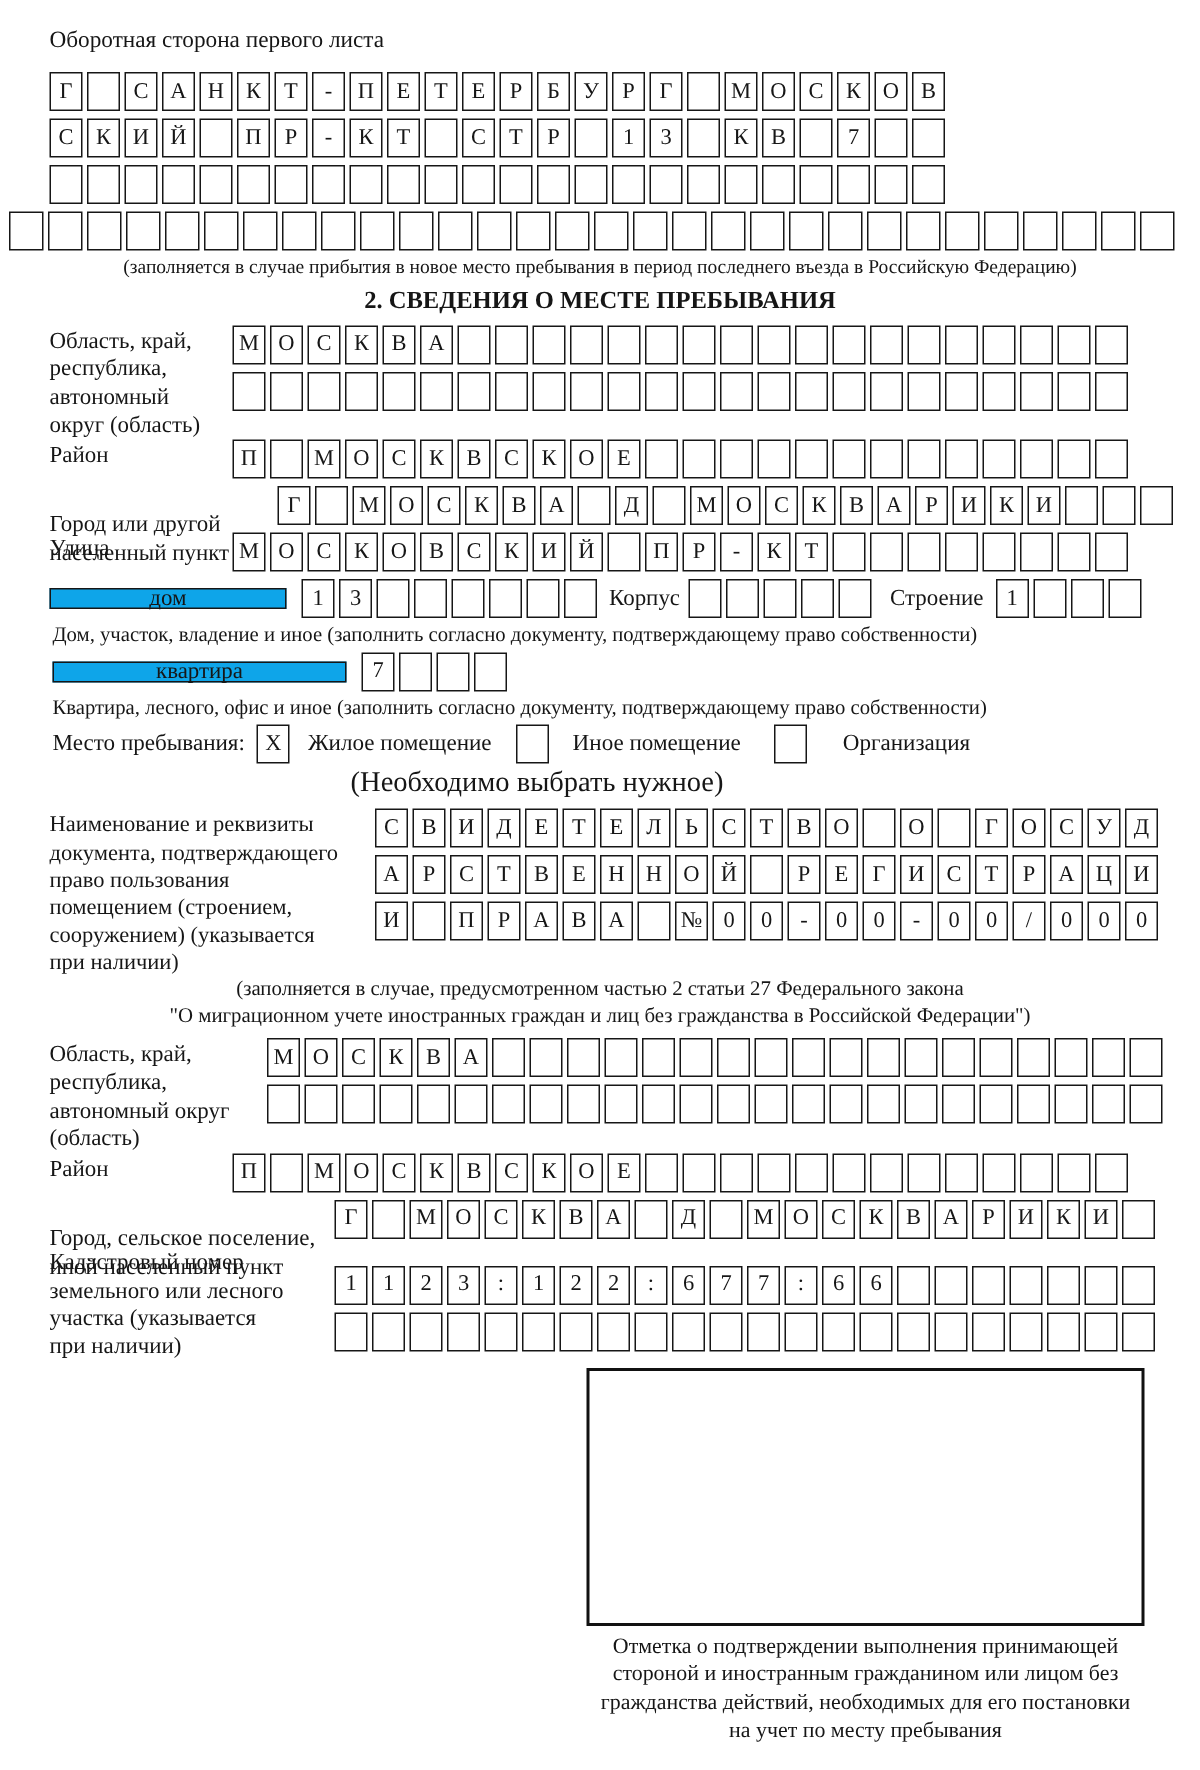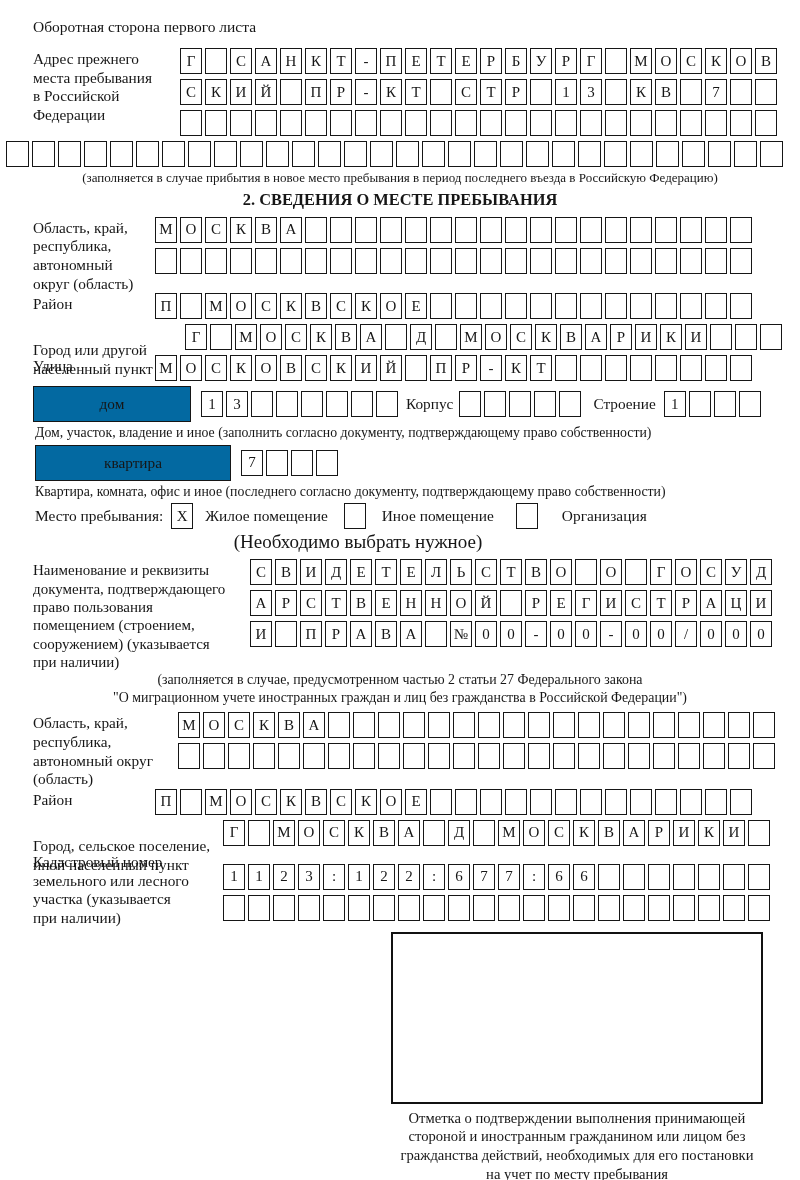--- a/index.html
+++ b/index.html
@@ -42,23 +42,23 @@
     font-weight: bold; font-size: 16.4px; text-align: center;
     width: 788px; margin: 2px 0 7px -27px;
   }
 
   .relsec { position: relative; }
   .abslabel { position: absolute; left: 0; top: 0; margin-top: 15px; }
   .pl152 { padding-left: 152px; } .pl190 { padding-left: 190px; }
 
   .inline-row { display: flex; align-items: center; margin-bottom: 3px; }
   .widebox {
-    border: 1.6px solid #161616; height: 36px;
+    border: 1.6px solid #161616; height: 14px;
     display: flex; align-items: center; justify-content: center;
-    font-size: 15.3px; flex: 0 0 auto; background: #0369a1;
+    font-size: 15.3px; flex: 0 0 auto; background: #0ea5e9;
   }
   .dom-w { width: 158px; margin-right: 10px; }
   .kv-w { width: 196px; margin-left: 2px; margin-right: 10px; }
   .ilabel { font-size: 15.3px; white-space: nowrap; }
   .boxgroup { display: flex; gap: 3px; }
 
   .mesto-row { display: flex; align-items: center; margin: 3px 0 2px 2px; font-size: 15.4px; }
   .note-c { font-size: 19px; text-align: center; width: 650px; margin: 0 0 6px 0; }
 
   .subtitle { font-size: 13.9px; text-align: center; width: 788px; margin: 0 0 5px -27px; white-space: pre-line; line-height: 1.3; }
@@ -73,24 +73,20 @@
   } .mt2 { margin-top: 2px; }
 </style>
 </head>
 <body>
 
 <div class="page">
 
   <div class="backside">Оборотная сторона первого листа</div>
 
   <div class="sec">
-    <div class="label w147">Адрес прежнего
-места пребывания
-в Российской
-Федерации</div>
     <div>
       <div class="boxrow">
           <span class="cbox">Г</span>
           <span class="cbox"></span>
           <span class="cbox">С</span>
           <span class="cbox">А</span>
           <span class="cbox">Н</span>
           <span class="cbox">К</span>
           <span class="cbox">Т</span>
           <span class="cbox">-</span>
@@ -385,21 +381,21 @@
 
   <div class="inline-row">
     <div class="widebox kv-w">квартира</div>
     <div class="boxgroup">
         <span class="cbox">7</span>
         <span class="cbox"></span>
         <span class="cbox"></span>
         <span class="cbox"></span>
       </div>
   </div>
-  <div class="caption-l">Квартира, комната, офис и иное (последнего согласно документу, подтверждающему право собственности)</div>
+  <div class="caption-l">Квартира, лесного, офис и иное (заполнить согласно документу, подтверждающему право собственности)</div>
 
   <div class="mesto-row">
     <span>Место пребывания:</span>
     <span class="boxgroup" style="margin:0 12px 0 8px">
         <span class="cbox">X</span>
       </span>
     <span>Жилое помещение</span>
     <span class="boxgroup" style="margin:0 16px 0 16px">
         <span class="cbox"></span>
       </span>

